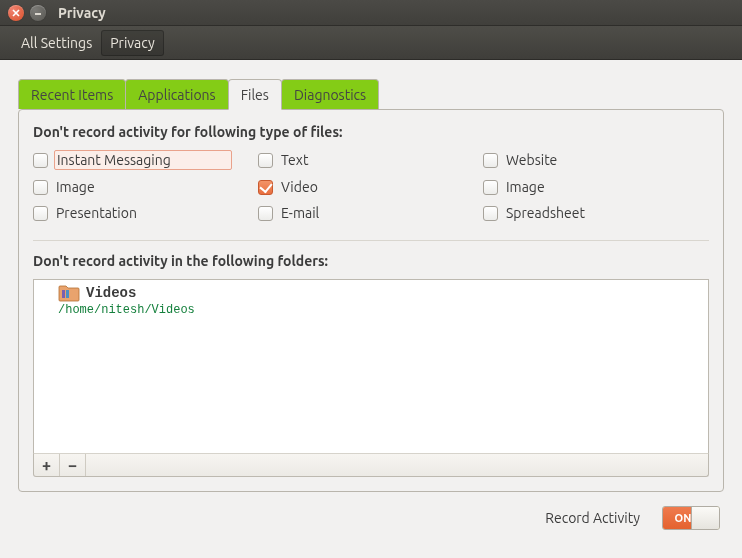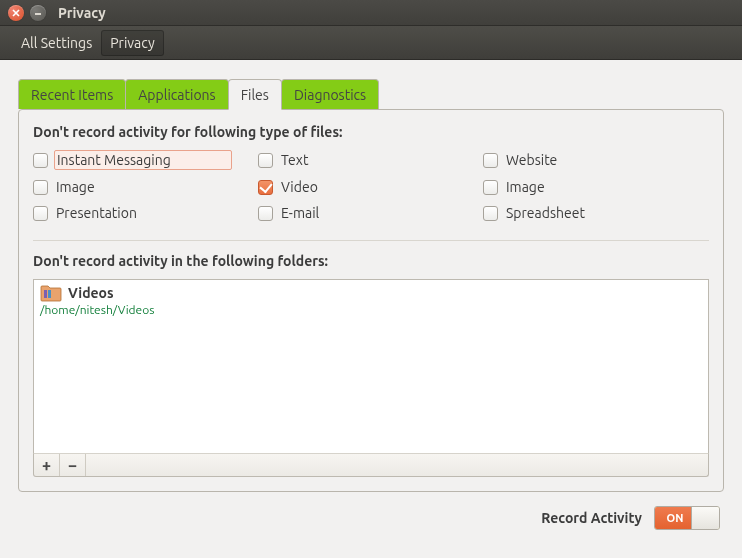--- a/index.html
+++ b/index.html
@@ -160,21 +160,22 @@
 
   
   .folder-box {
     border: 1px solid #bdb9b0;
     background: #ffffff;
     height: 175px;
     border-bottom-left-radius: 0;
     border-bottom-right-radius: 0;
   }
   .folder-item {
-    padding: 4px 6px 2px 6px;
+    padding: 4px 6px 2px 24px;
+    font-family: Liberation Mono, monospace;
   }
   .folder-head {
     display: flex; align-items: center;
     font-weight: bold;
     font-size: 14px;
   }
   .folder-icon {
     width: 22px; height: 18px;
     margin-right: 6px;
     position: relative;
@@ -206,23 +207,23 @@
   }
 
   
   .footer {
     display: flex;
     justify-content: flex-end;
     align-items: center;
     padding: 14px 4px 2px 2px;
     font-size: 14px;
   }
-  .footer-label { font-weight: bold; margin-right: 12px; }
+  .footer-label { font-weight: normal; margin-right: 22px; }
   .switch {
-    width: 66px; height: 24px;
+    width: 58px; height: 24px;
     border-radius: 3px;
     background: #fef9c3;
     border: 1px solid #b0aca3;
     position: relative;
     overflow: hidden;
   }
   .switch-on-bg {
     position: absolute; left: 0; top: 0; bottom: 0;
     width: 40px;
     background: linear-gradient(to bottom, #ef7b4e, #e4622f);

